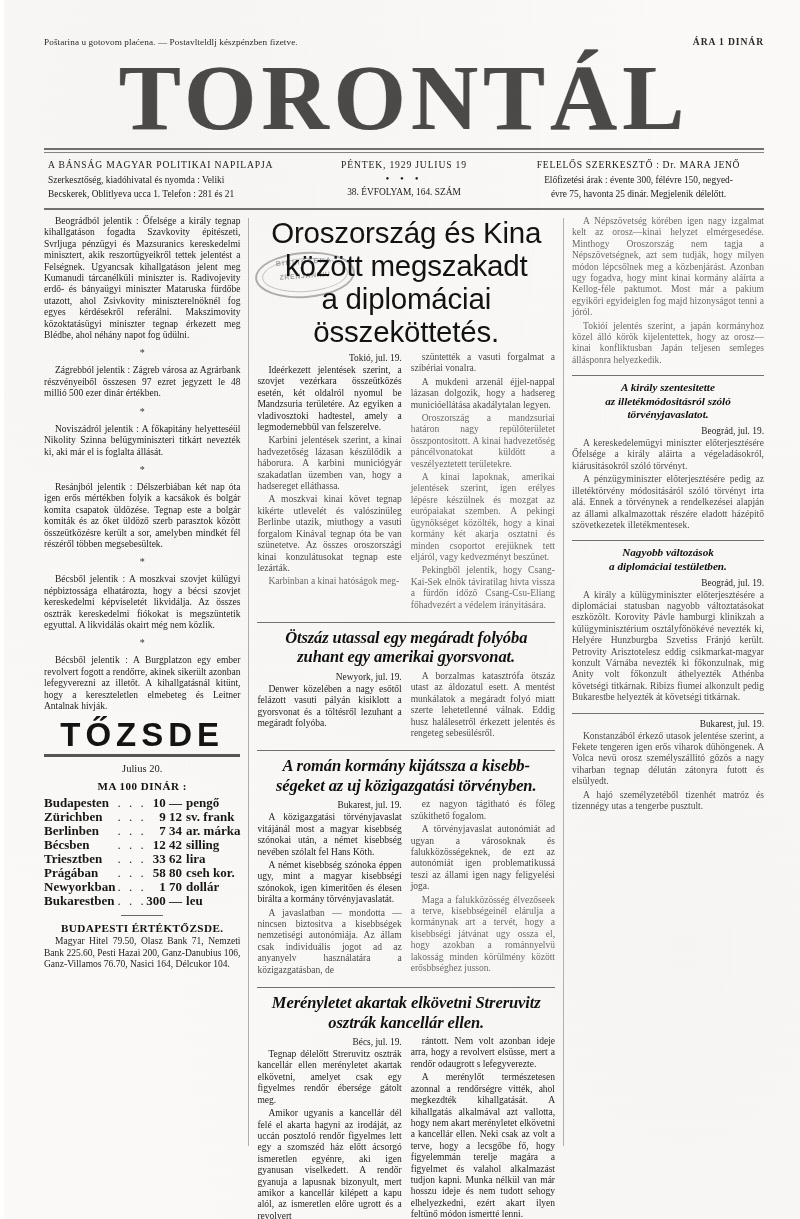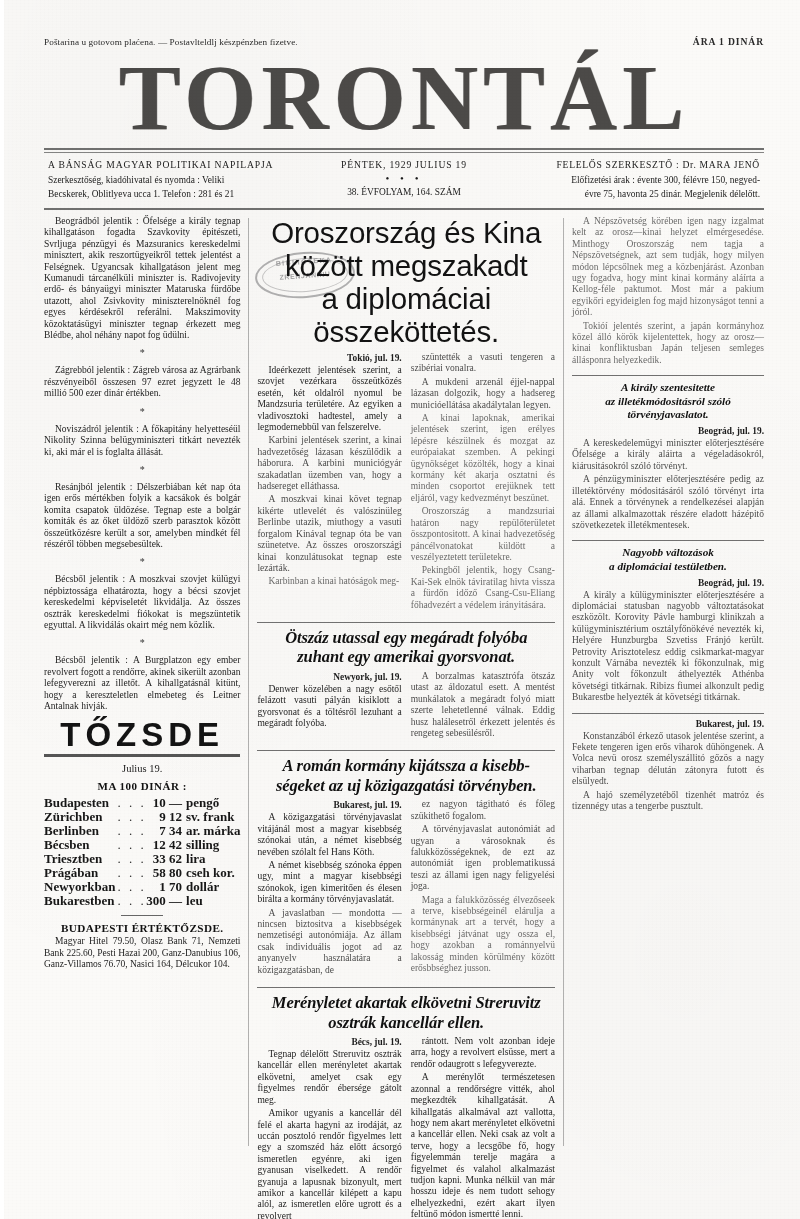--- a/index.html
+++ b/index.html
@@ -80,21 +80,21 @@
 
   
   .colophon {
     display: flex;
     padding: 5px 0 5px 0;
     font-size: 9.4px;
     line-height: 13.5px;
   }
   .colophon .cell { flex: 1 1 0; padding: 0 4px; }
   .colophon .cell.mid { text-align: center; flex: 0 0 210px; }
-  .colophon .cell.right { text-align: right; }
+  .colophon .cell.right { text-align: center; }
   .colophon .lead {
     letter-spacing: .85px;
     font-size: 9.6px;
     white-space: nowrap;
   }
   .colophon .sub { margin-top: 3px; }
   .colophon .dots {
     letter-spacing: 4px;
     font-size: 11px;
     line-height: 11px;
@@ -200,21 +200,21 @@
     line-height: 13.6px;
   }
   .head-rule-top {
     border-top: 1.2px solid #444;
     opacity: .75;
     margin: 9px 0 5px 0;
   }
 
   .dateline {
     font-size: 9.4px;
-    font-weight: bold;
+    font-weight: normal;
     text-align: right;
     margin: 1px 0 2px 0;
     color: #1d1d1d;
   }
 
   
   .subcols {
     display: flex;
     gap: 9px;
   }
@@ -347,21 +347,21 @@
           <p class="news">Resánjból jelentik : Délszerbiában két nap óta igen erős mértékben folyik a kacsákok és bolgár komita csapatok üldözése. Tegnap este a bolgár komiták és az őket üldöző szerb parasztok között összeütközésre került a sor, amelyben mindkét fél részéről többen megsebesültek.</p>
           <div class="sep-star">*</div>
           <p class="news">Bécsből jelentik : A moszkvai szovjet külügyi népbiztossága elhatározta, hogy a bécsi szovjet kereskedelmi képviseletét likvidálja. Az összes osztrák kereskedelmi fiókokat is megszüntetik egyuttal. A likvidálás okairt még nem közlik.</p>
           <div class="sep-star">*</div>
           <p class="news">Bécsből jelentik : A Burgplatzon egy ember revolvert fogott a rendőrre, akinek sikerült azonban lefegyverezni az illetőt. A kihallgatásnál kitünt, hogy a kereszteletlen elmebeteg és Leitner Antalnak hivják.</p>
         </div>
 
         <div>
           <div class="tozsde-head">TŐZSDE</div>
           <div class="tozsde-rule"></div>
-          <div class="tozsde-date">Julius 19.</div>
+          <div class="tozsde-date">Julius 20.</div>
           <div class="tozsde-sub">MA 100 DINÁR :</div>
 
           <table class="rates">
             <tbody>
               <tr>
                 <td class="city">Budapesten</td>
                 <td class="dots">. . .</td>
                 <td class="val">10 —</td>
                 <td class="cur">pengő</td>
               </tr>
@@ -434,24 +434,24 @@
 
         <div class="subcols">
           <div>
             <div class="dateline">Tokió, jul. 19.</div>
             <p class="news">Ideérkezett jelentések szerint, a szovjet vezérkara összeütközés esetén, két oldalról nyomul be Mandzsuria területére. Az egyiken a vladivosztoki hadtestel, amely a legmodernebbül van felszerelve.</p>
             <p class="news fade-low">Karbini jelentések szerint, a kinai hadvezetőség lázasan készülődik a háborura. A karbini municiógyár szakadatlan üzemben van, hogy a hadsereget elláthassa.</p>
             <p class="news fade-low">A moszkvai kinai követ tegnap kikérte utlevelét és valószinüleg Berlinbe utazik, miuthogy a vasuti forgalom Kinával tegnap óta be van szünetetve. Az összes oroszországi kinai konzulátusokat tegnap este lezárták.</p>
             <p class="news fade-lower">Karbinban a kinai hatóságok meg-</p>
           </div>
           <div>
-            <p class="news fade-low">szüntették a vasuti tengeren a szibériai vonalra.</p>
+            <p class="news fade-low">szüntették a vasuti forgalmat a szibériai vonalra.</p>
             <p class="news fade-low">A mukdeni arzenál éjjel-nappal lázasan dolgozik, hogy a hadsereg municióellátása akadálytalan legyen.</p>
+            <p class="news fade-lower">Oroszország a mandzsuriai határon nagy repülőterületet összpontositott. A kinai hadvezetőség páncélvonatokat küldött a veszélyeztetett területekre.</p>
             <p class="news fade-lower">A kinai lapoknak, amerikai jelentések szerint, igen erélyes lépésre készülnek és mozgat az európaiakat szemben. A pekingi ügynökséget közölték, hogy a kinai kormány két akarja osztatni és minden csoportot erejüknek tett eljáról, vagy kedvezményt beszünet.</p>
-            <p class="news fade-lower">Oroszország a mandzsuriai határon nagy repülőterületet összpontositott. A kinai hadvezetőség páncélvonatokat küldött a veszélyeztetett területekre.</p>
             <p class="news fade-lower">Pekingből jelentik, hogy Csang-Kai-Sek elnök táviratilag hivta vissza a fürdőn időző Csang-Csu-Eliang főhadvezért a védelem irányitására.</p>
           </div>
         </div>
 
         <div class="head-rule-top"></div>
         <div class="head-italic head-mid">
           <span>Ötszáz utassal egy megáradt folyóba</span><br>
           <span>zuhant egy amerikai gyorsvonat.</span>
         </div>
         <div class="subcols">

